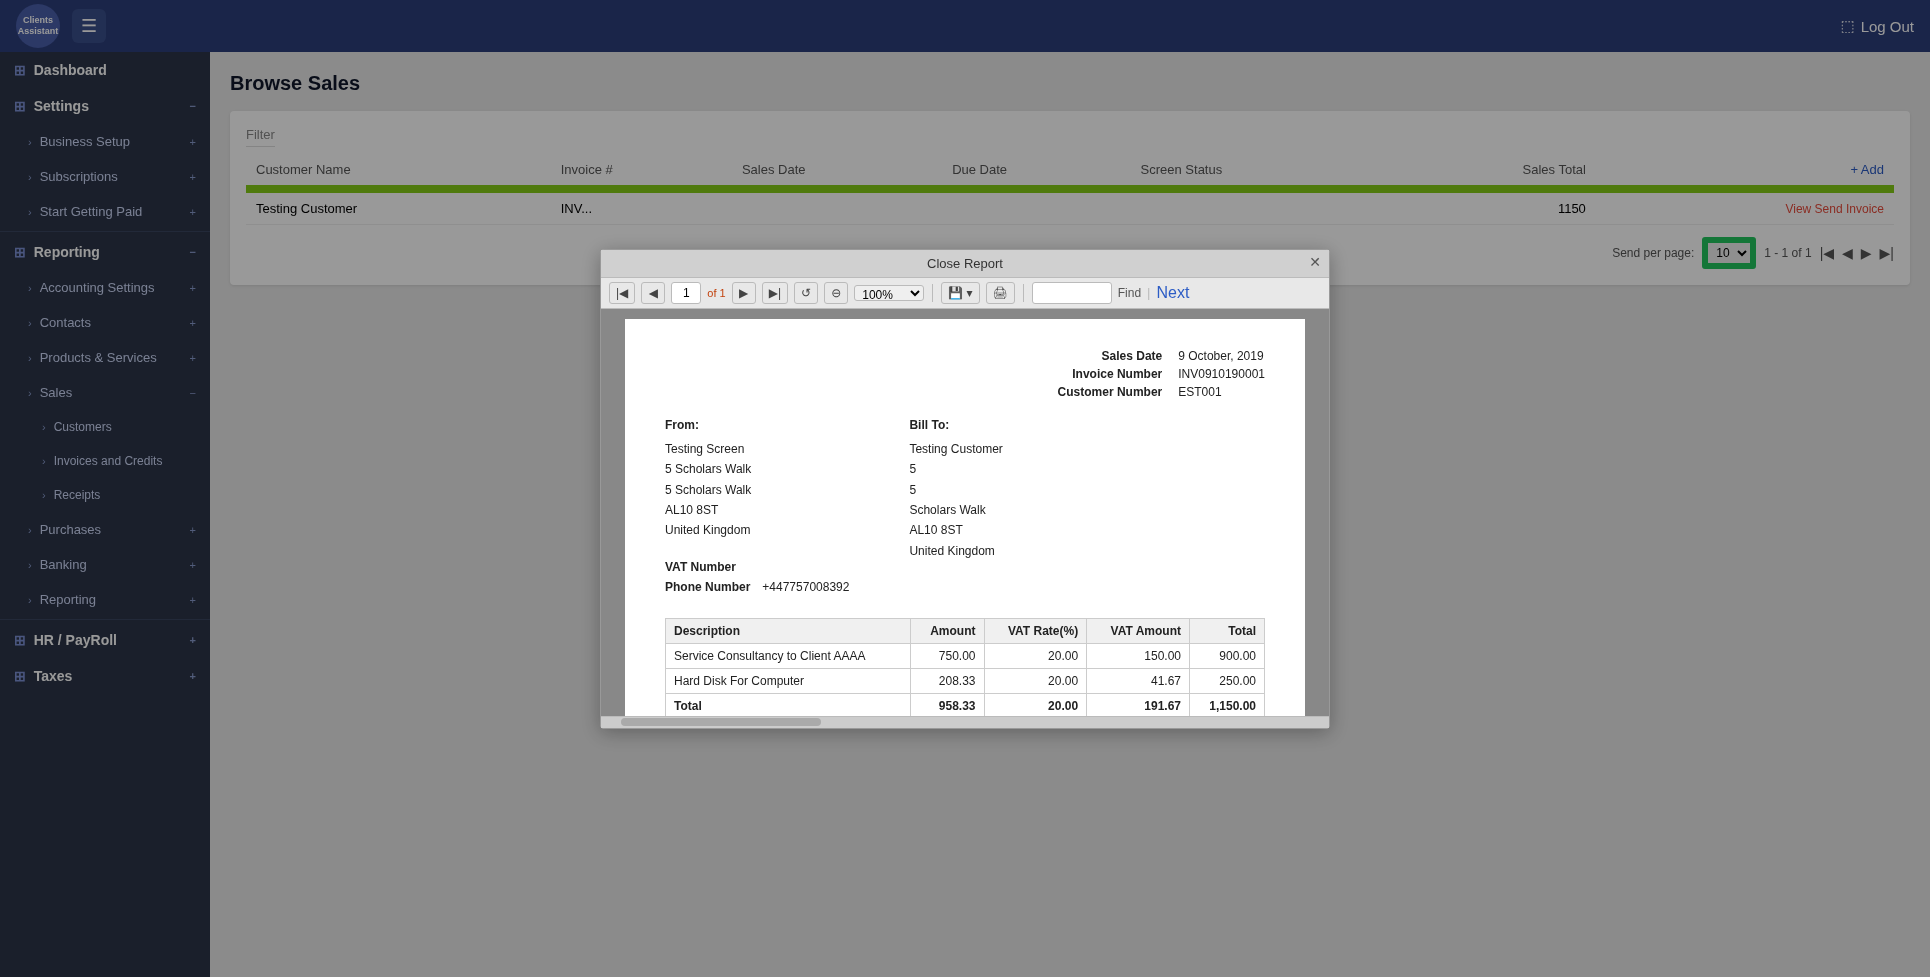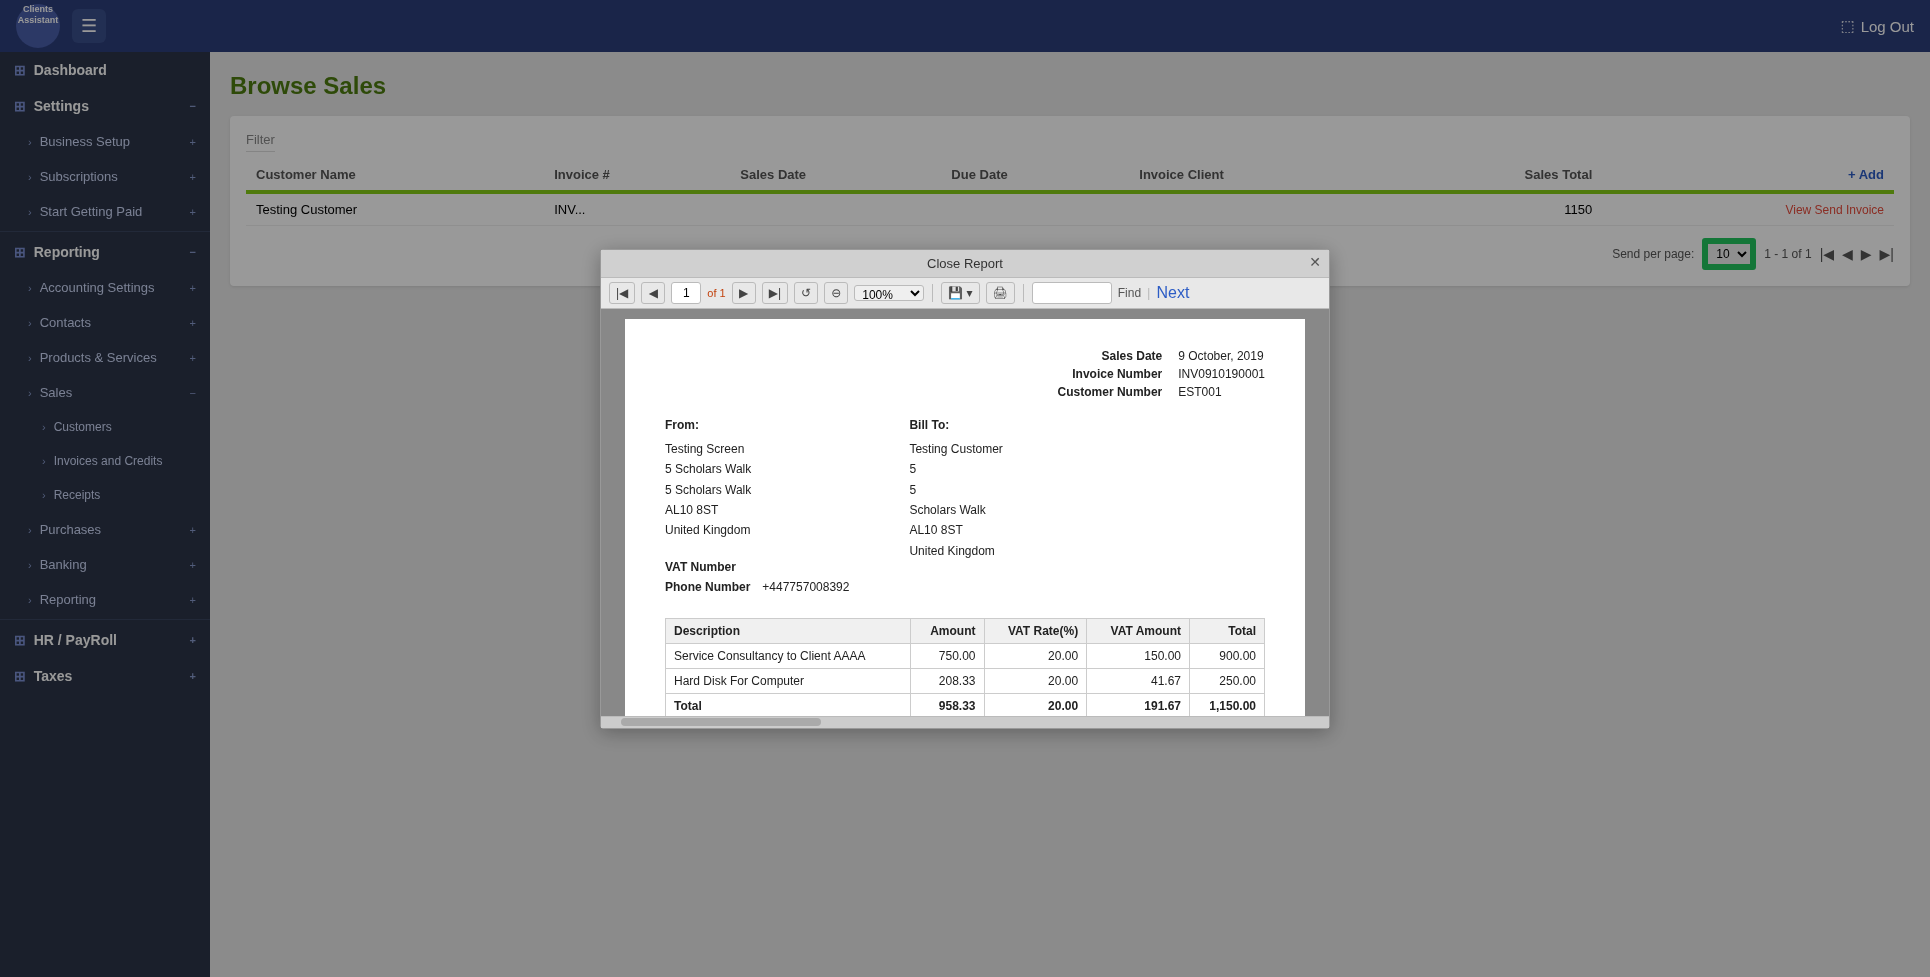--- a/index.html
+++ b/index.html
@@ -13,21 +13,21 @@
       align-items: center;
       justify-content: space-between;
       padding: 0 16px;
       flex-shrink: 0;
     }
     .topbar-left { display: flex; align-items: center; gap: 12px; }
     .app-logo {
       background: #4a5faa;
       border-radius: 50%;
       width: 44px; height: 44px;
-      display: flex; justify-content: center;
+      display: flex; align-items: center; justify-content: center;
       color: white; font-size: 10px; font-weight: bold; text-align: center;
       line-height: 1.2;
     }
     .hamburger-btn {
       background: #3a4f8a;
       border: none;
       border-radius: 6px;
       width: 34px; height: 34px;
       display: flex; align-items: center; justify-content: center;
       cursor: pointer;
@@ -63,33 +63,33 @@
     .sidebar-item.sub-item { padding-left: 28px; font-size: 13px; }
     .sidebar-item.sub-sub-item { padding-left: 42px; font-size: 12px; }
     .sidebar-left { display: flex; align-items: center; gap: 8px; }
     .sidebar-icon { font-size: 14px; color: #8899cc; }
     .sidebar-icon.grid { color: #7c8fd4; }
     .expand-icon { font-size: 11px; color: #8899cc; }
     .divider { height: 1px; background: #3a4560; margin: 2px 0; }
 
     
     .content { flex: 1; overflow: auto; padding: 20px; background: #e8e8e8; position: relative; }
-    .page-title { font-size: 24px; font-weight: bold; color: #4d7c0f; margin-bottom: 16px; }
+    .page-title { font-size: 20px; font-weight: bold; color: #0f172a; margin-bottom: 16px; }
 
     
     .browse-card {
       background: #ffffff;
       border-radius: 4px;
       padding: 16px;
       box-shadow: 0 1px 3px rgba(0,0,0,0.1);
     }
     .filter-row { margin-bottom: 12px; }
     .filter-label { font-size: 13px; color: #888; border-bottom: 1px solid #ddd; padding-bottom: 4px; }
     .sales-table { width: 100%; border-collapse: collapse; font-size: 13px; }
-    .sales-table th { text-align: left; padding: 8px 10px; border-bottom: 4px solid #84cc16; color: #555; font-weight: 700; }
+    .sales-table th { text-align: left; padding: 8px 10px; border-bottom: 8px solid #84cc16; color: #555; font-weight: 400; }
     .sales-table td { padding: 8px 10px; border-bottom: 1px solid #eee; }
     .sales-table th.right, .sales-table td.right { text-align: right; }
     .add-btn { color: #2c5cc5; font-size: 13px; cursor: pointer; text-decoration: none; }
     .view-link { color: #e74c3c; font-size: 12px; cursor: pointer; }
     .pagination-row {
       display: flex; align-items: center; justify-content: flex-end;
       margin-top: 12px; gap: 8px; font-size: 12px; color: #555;
     }
     .page-nav { cursor: pointer; color: #555; font-size: 14px; }
     .per-page-select { border: 6px solid #22c55e; border-radius: 3px; padding: 2px 4px; font-size: 12px; }
@@ -358,21 +358,21 @@
       <div class="filter-row">
         <span class="filter-label">Filter</span>
       </div>
       <table class="sales-table">
         <thead>
           <tr>
             <th>Customer Name</th>
             <th>Invoice #</th>
             <th>Sales Date</th>
             <th>Due Date</th>
-            <th>Invoice Client</th>
+            <th>Screen Status</th>
             <th class="right">Sales Total</th>
             <th class="right">
               <span class="add-btn">+ Add</span>
             </th>
           </tr>
         </thead>
         <tbody>
           <tr>
             <td>Testing Customer</td>
             <td>INV...</td>

